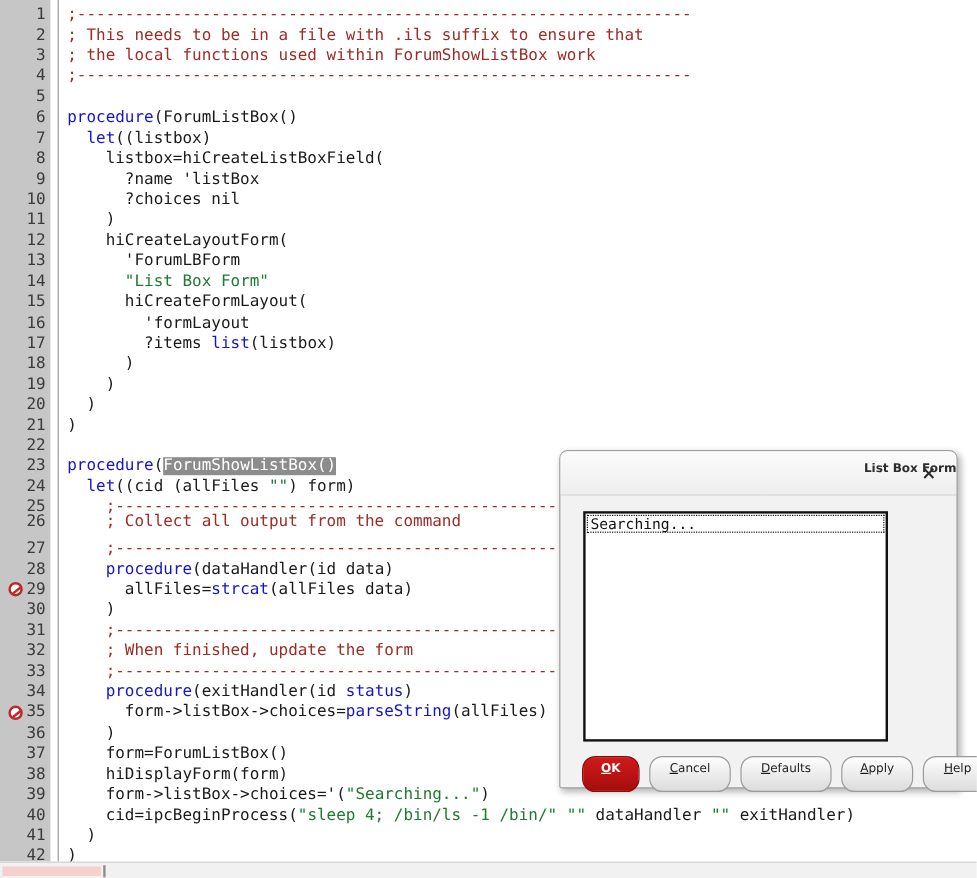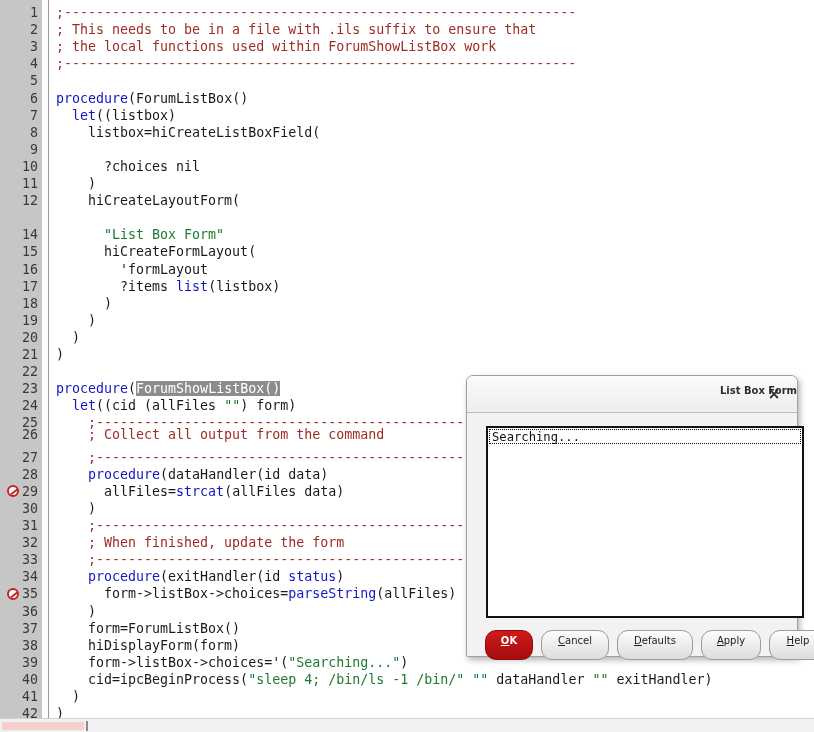--- a/index.html
+++ b/index.html
@@ -41,21 +41,21 @@
           background:#f2f2f2;border:1px solid #a0a0a0;border-radius:7px 7px 2px 2px;
           box-shadow:2px 3px 6px rgba(0,0,0,.30);box-sizing:border-box;
           font-family:"DejaVu Sans", sans-serif;}
   .titlebar{position:relative;height:36px;border-bottom:1px solid #bdbdbd;
             background:linear-gradient(#fbfbfb,#eeeeee);border-radius:6px 6px 0 0;}
   .title{position:absolute;left:0;right:0;top:9px;text-align:right;
          font-size:10px;font-weight:bold;color:#2d2d2d;font-family:"DejaVu Sans", sans-serif;}
   .closebtn{position:absolute;right:14px;top:9px;width:18px;height:18px;line-height:18px;
             text-align:center;font-size:15px;font-weight:bold;color:#2b2b2b;cursor:pointer;}
 
-  .listbox{position:absolute;left:19px;top:50px;width:318px;height:192px;
+  .listbox{position:absolute;left:19px;top:50px;width:254px;height:192px;
            background:#ffffff;border:2px solid #111111;box-sizing:border-box;overflow:hidden;}
   .lb-item{height:15px;line-height:15px;margin:1px 1px 0 1px;padding-left:2px;
            font-family:"DejaVu Sans Mono", monospace;font-size:12.2px;color:#111;
            border:1px dotted #111;box-sizing:border-box;white-space:pre;}
 
   .btnrow{position:absolute;left:18px;top:254px;width:300px;height:22px;}
   .btn{position:absolute;top:0;height:30px;line-height:20px;text-align:center;
        border:1px solid #9b9b9b;border-radius:11px;box-sizing:border-box;
        background:linear-gradient(#fdfdfd,#dcdcdc);color:#1c1c1c;
        font-family:"DejaVu Sans", sans-serif;font-size:10px;cursor:pointer;}
@@ -72,24 +72,25 @@
     <div class="gutter-sep"></div>
     <div class="code-area" id="code-area">
         <div class="row" style="top: 4px; position: absolute; left: 0px; width: 814px;"><span class="ln">1</span><span class="src"><span class="cmt">;----------------------------------------------------------------</span></span></div>
         <div class="row" style="top: 21.1px; position: absolute; left: 0px; width: 814px;"><span class="ln">2</span><span class="src"><span class="cmt">; This needs to be in a file with .ils suffix to ensure that</span></span></div>
         <div class="row" style="top: 38.2px; position: absolute; left: 0px; width: 814px;"><span class="ln">3</span><span class="src"><span class="cmt">; the local functions used within ForumShowListBox work</span></span></div>
         <div class="row" style="top: 55.3px; position: absolute; left: 0px; width: 814px;"><span class="ln">4</span><span class="src"><span class="cmt">;----------------------------------------------------------------</span></span></div>
         <div class="row" style="top: 72.4px; position: absolute; left: 0px; width: 814px;"><span class="ln">5</span><span class="src"></span></div>
         <div class="row" style="top: 89.5px; position: absolute; left: 0px; width: 814px;"><span class="ln">6</span><span class="src"><span class="kw">procedure</span><span>(ForumListBox()</span></span></div>
         <div class="row" style="top: 106.6px; position: absolute; left: 0px; width: 814px;"><span class="ln">7</span><span class="src"><span>  </span><span class="kw">let</span><span>((listbox)</span></span></div>
         <div class="row" style="top: 123.7px; position: absolute; left: 0px; width: 814px;"><span class="ln">8</span><span class="src"><span>    listbox=hiCreateListBoxField(</span></span></div>
-        <div class="row" style="top: 140.8px; position: absolute; left: 0px; width: 814px;"><span class="ln">9</span></div>
+        <div class="row" style="top: 140.8px; position: absolute; left: 0px; width: 814px;"><span class="ln">9</span><span class="src"><span>      ?name 'listBox</span></span></div>
         <div class="row" style="top: 157.9px; position: absolute; left: 0px; width: 814px;"><span class="ln">10</span><span class="src"><span>      ?choices nil</span></span></div>
         <div class="row" style="top: 175px; position: absolute; left: 0px; width: 814px;"><span class="ln">11</span><span class="src"><span>    )</span></span></div>
         <div class="row" style="top: 192.1px; position: absolute; left: 0px; width: 814px;"><span class="ln">12</span><span class="src"><span>    hiCreateLayoutForm(</span></span></div>
+        <div class="row" style="top: 209.2px; position: absolute; left: 0px; width: 814px;"><span class="ln">13</span><span class="src"><span>      'ForumLBForm</span></span></div>
         <div class="row" style="top: 226.3px; position: absolute; left: 0px; width: 814px;"><span class="ln">14</span><span class="src"><span>      </span><span class="str">"List Box Form"</span></span></div>
         <div class="row" style="top: 243.4px; position: absolute; left: 0px; width: 814px;"><span class="ln">15</span><span class="src"><span>      hiCreateFormLayout(</span></span></div>
         <div class="row" style="top: 260.5px; position: absolute; left: 0px; width: 814px;"><span class="ln">16</span><span class="src"><span>        'formLayout</span></span></div>
         <div class="row" style="top: 277.6px; position: absolute; left: 0px; width: 814px;"><span class="ln">17</span><span class="src"><span>        ?items </span><span class="kw">list</span><span>(listbox)</span></span></div>
         <div class="row" style="top: 294.7px; position: absolute; left: 0px; width: 814px;"><span class="ln">18</span><span class="src"><span>      )</span></span></div>
         <div class="row" style="top: 311.8px; position: absolute; left: 0px; width: 814px;"><span class="ln">19</span><span class="src"><span>    )</span></span></div>
         <div class="row" style="top: 328.9px; position: absolute; left: 0px; width: 814px;"><span class="ln">20</span><span class="src"><span>  )</span></span></div>
         <div class="row" style="top: 346px; position: absolute; left: 0px; width: 814px;"><span class="ln">21</span><span class="src"><span>)</span></span></div>
         <div class="row" style="top: 363.1px; position: absolute; left: 0px; width: 710px;"><span class="ln">22</span><span class="src"></span></div>
         <div class="row" style="top: 380.2px; position: absolute; left: 0px; width: 814px;"><span class="ln">23</span><span class="src"><span class="kw">procedure</span><span>(</span><span class="sel">ForumShowListBox()</span></span></div>

